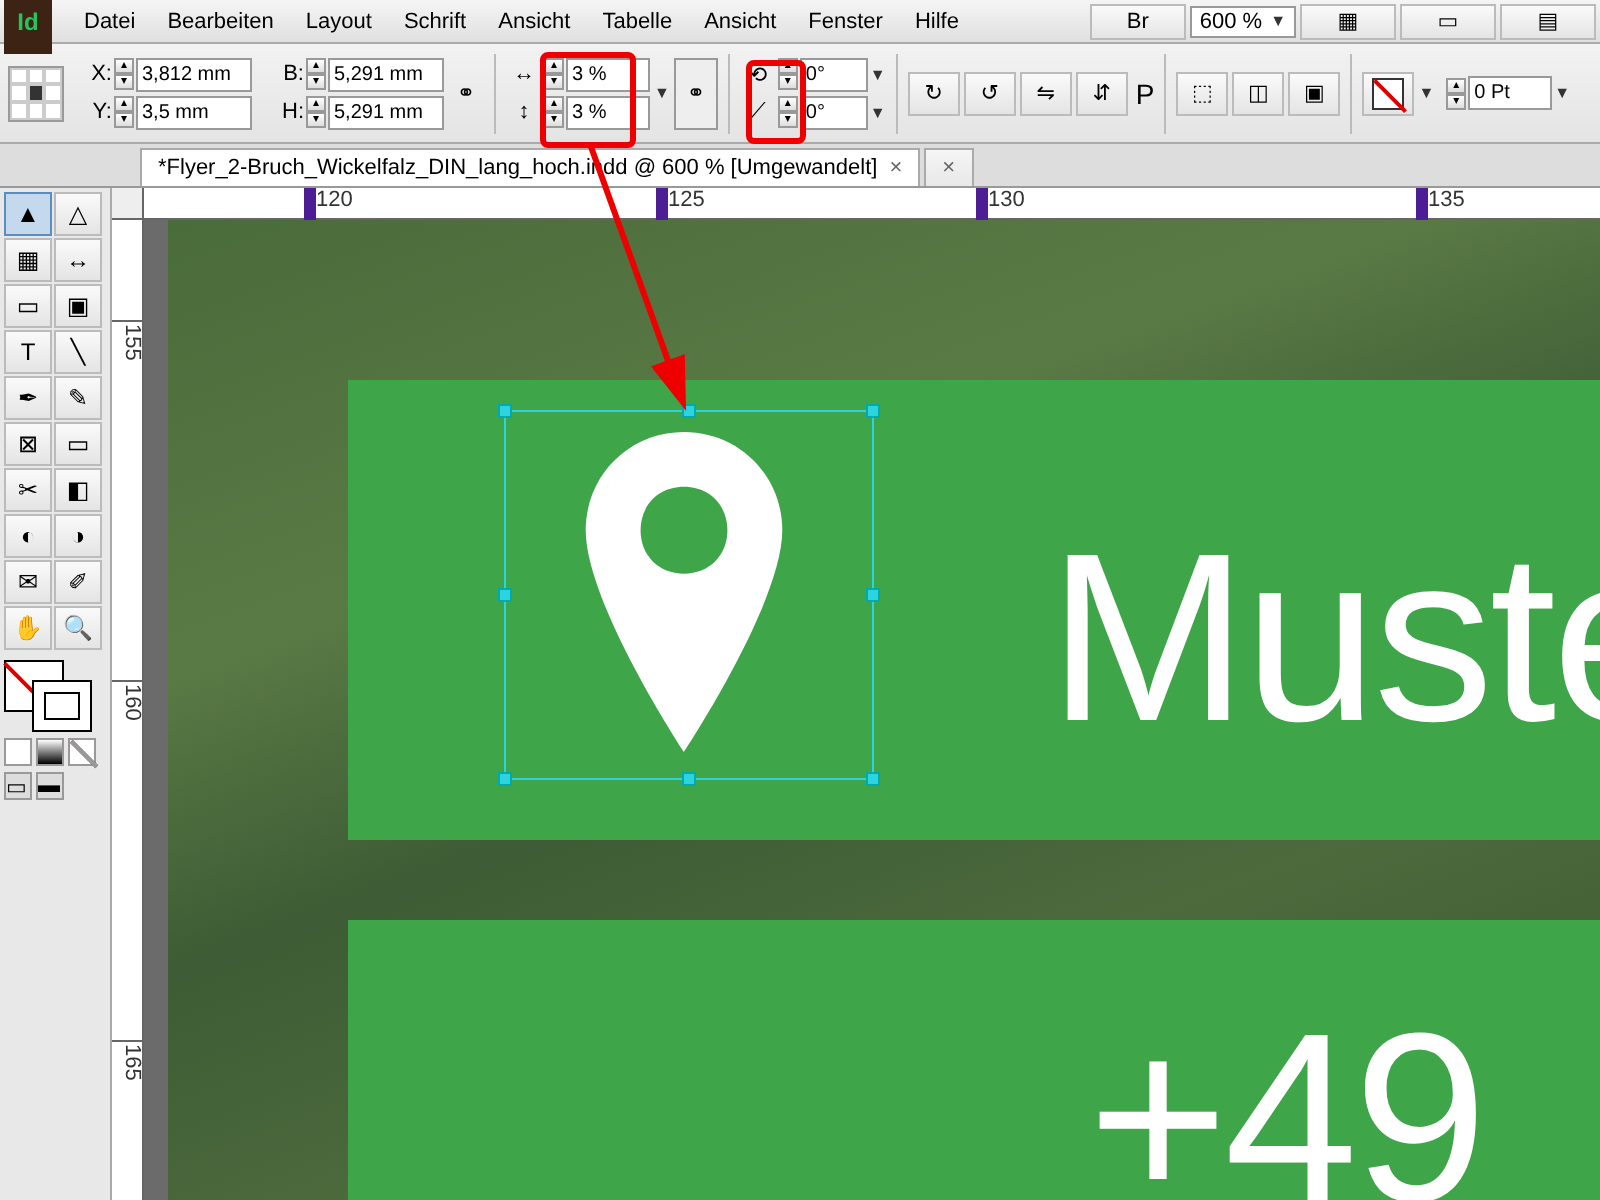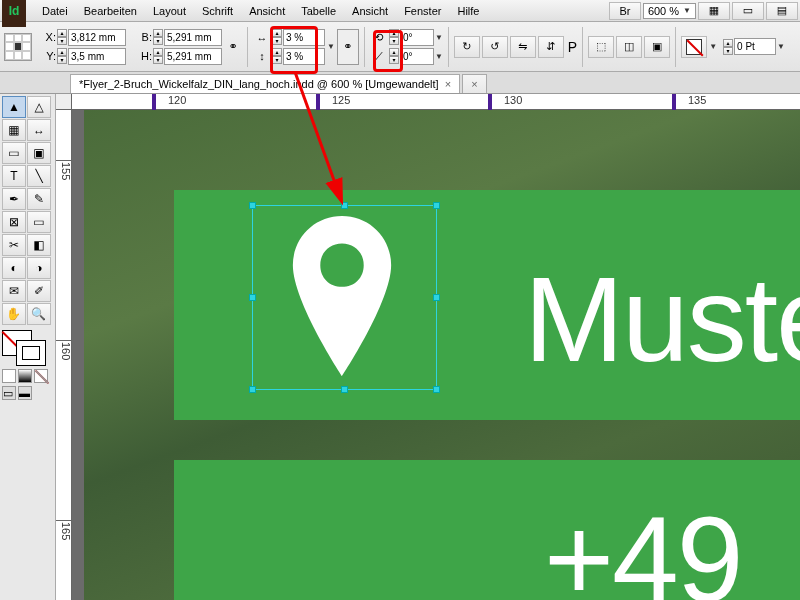--- a/index.html
+++ b/index.html
@@ -2,21 +2,21 @@
 <html><head>
 <meta charset="utf-8">
 <style>
 *{margin:0;padding:0;box-sizing:border-box;font-family:Tahoma,Arial,sans-serif;font-size:11px;user-select:none}
 body{background:#e8e8e8;width:800px;height:600px;overflow:hidden;position:relative}
 .menubar{height:22px;background:linear-gradient(#f5f5f5,#e0e0e0);display:flex;align-items:center;padding:0 2px;border-bottom:1px solid #aaa}
 .logo{width:24px;height:32px;background:#3d2314;color:#22c55e;display:flex;align-items:center;justify-content:center;font-weight:bold;margin-right:8px;font-size:12px}
 .menu-item{padding:3px 8px;cursor:default}
 .menu-right{margin-left:auto;display:flex;gap:2px;align-items:center}
 .zoom-box{border:1px solid #999;background:#fff;padding:1px 4px;display:flex;align-items:center;gap:4px}
-.icon-btn{width:32px;height:18px;border:1px solid #bbb;background:linear-gradient(#fafafa,#e4e4e4);display:flex;align-items:center;justify-content:center}
+.icon-btn{width:48px;height:18px;border:1px solid #bbb;background:linear-gradient(#fafafa,#e4e4e4);display:flex;align-items:center;justify-content:center}
 .ctrlbar{height:50px;background:linear-gradient(#f2f2f2,#e4e4e4);border-bottom:1px solid #aaa;display:flex;align-items:center;padding:2px 4px;gap:2px}
 .ref-point{width:28px;height:28px;border:1px solid #999;display:grid;grid-template:repeat(3,1fr)/repeat(3,1fr);background:#fff;margin-right:4px}
 .ref-point div{border:1px solid #ccc}
 .ref-point div.sel{background:#333}
 .field-group{display:flex;flex-direction:column;gap:2px}
 .field-row{display:flex;align-items:center;gap:1px}
 .field-row label{width:18px;text-align:right}
 .spin{display:flex;flex-direction:column}
 .spin div{width:10px;height:8px;background:linear-gradient(#fff,#ddd);border:1px solid #999;font-size:6px;line-height:6px;text-align:center}
 .val-input{width:58px;height:17px;border:1px solid #999;background:#fff;padding:0 2px;font-size:10px}
@@ -35,21 +35,21 @@
 .swatch-main{width:50px;height:36px;position:relative;margin-top:4px}
 .swatch-main .fill{position:absolute;top:0;left:0;width:30px;height:26px;background:#fff;border:1px solid #000}
 .swatch-main .fill::after{content:"";position:absolute;top:-3px;left:-3px;right:-3px;bottom:-3px;border:2px solid #d00;transform:rotate(0);clip-path:polygon(0 0,100% 100%,100% 100%,0 0)}
 .swatch-main .fill .diag{position:absolute;top:0;left:0;width:140%;height:2px;background:#d00;transform:rotate(45deg);transform-origin:0 0}
 .swatch-main .stroke{position:absolute;bottom:0;right:6px;width:30px;height:26px;background:#fff;border:1px solid #000}
 .swatch-main .stroke::before{content:"";position:absolute;inset:5px;border:1px solid #000;background:#fff}
 .small-swatch{display:flex;gap:2px;margin-top:2px}
 .small-swatch div{width:14px;height:14px;border:1px solid #999}
 .canvas-area{flex:1;background:#6b6b6b;position:relative;overflow:hidden}
 .ruler-h{position:absolute;top:0;left:16px;right:0;height:16px;background:#fff;border-bottom:1px solid #666;font-size:8px}
-.ruler-h .tick{position:absolute;top:0;height:16px;border-left:4px solid #4c1d95;padding-left:12px;color:#333}
+.ruler-h .tick{position:absolute;top:0;height:16px;border-left:6px solid #4c1d95;padding-left:0;color:#333}
 .ruler-v{position:absolute;top:16px;left:0;width:16px;bottom:0;background:#fff;border-right:1px solid #666;font-size:8px}
 .ruler-v .tick{position:absolute;left:0;width:16px;border-top:1px solid #666;writing-mode:vertical-rl;padding-top:1px;color:#333}
 .ruler-corner{position:absolute;top:0;left:0;width:16px;height:16px;background:#eee;border-right:1px solid #666;border-bottom:1px solid #666}
 .page{position:absolute;top:16px;left:28px;right:0;bottom:0;background:linear-gradient(160deg,#4a6b3a 0%,#5a7a45 30%,#3e5c35 50%,#4c6a3c 70%,#3a5530 100%)}
 .green-block{position:absolute;background:#3ea548;padding:0}
 .block1{top:80px;left:90px;right:0;height:230px}
 .block2{top:350px;left:90px;right:0;height:180px}
 .block-text{color:#fff;font-family:Arial,sans-serif;font-weight:300}
 .txt-muste{position:absolute;top:60px;left:350px;font-size:120px;letter-spacing:-2px}
 .txt-phone{position:absolute;top:30px;left:370px;font-size:120px;letter-spacing:-2px}
@@ -258,23 +258,23 @@
     <div class="small-swatch">
       <div style="background:#ddd">▭</div>
       <div style="background:#ddd">▬</div>
     </div>
   </div>
 
   <div class="canvas-area">
     <div class="ruler-corner"></div>
     <div class="ruler-h">
       <div class="tick" style="left:80px">120</div>
-      <div class="tick" style="left:244px">125</div>
+      <div class="tick" style="left:256px">125</div>
       <div class="tick" style="left:416px">130</div>
-      <div class="tick" style="left:600px">135</div>
+      <div class="tick" style="left:636px">135</div>
     </div>
     <div class="ruler-v">
       <div class="tick" style="top:50px">155</div>
       <div class="tick" style="top:230px">160</div>
       <div class="tick" style="top:410px">165</div>
     </div>
     <div class="page">
       <div class="green-block block1">
         <div class="block-text txt-muste">Muste</div>
       </div>

